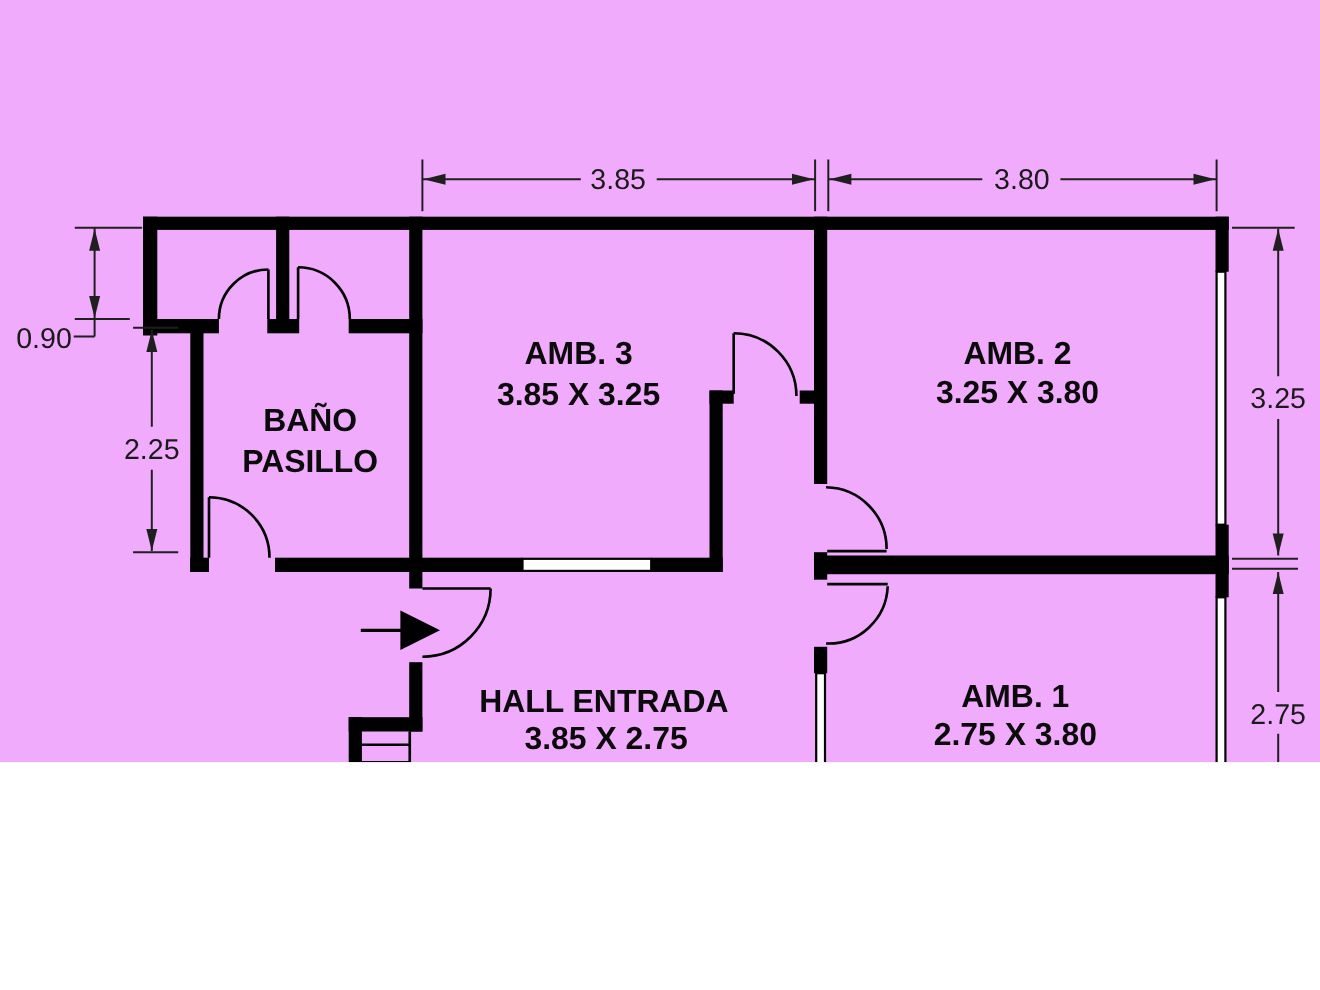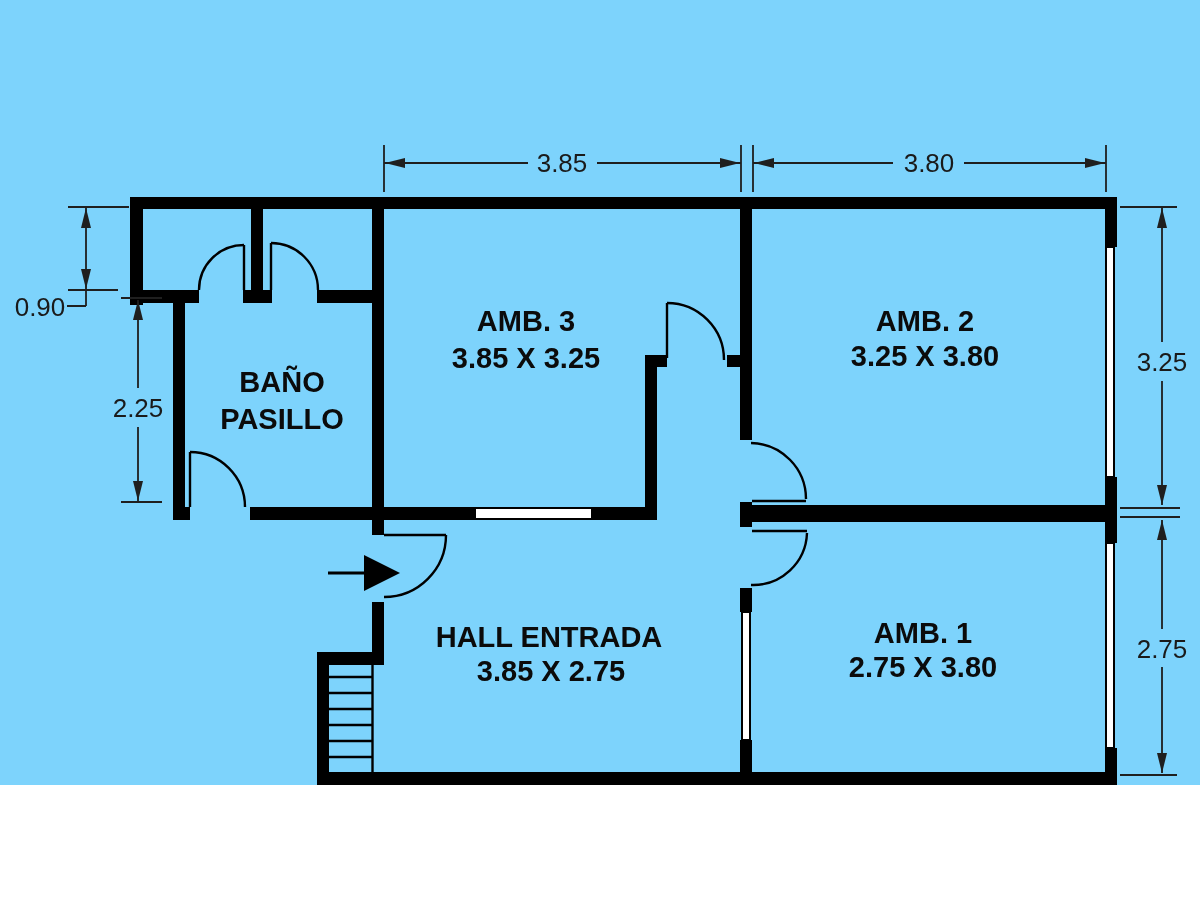--- a/index.html
+++ b/index.html
@@ -1,16 +1,16 @@
 <!DOCTYPE html>
 <html><head>
 <meta charset="utf-8">
 <style>
   html,body{margin:0;padding:0;background:#ffffff;}
-  .page{position:relative;width:1200px;height:785px;background:#7dd3fc;overflow:hidden;}
+  .page{position:relative;width:1200px;height:693px;background:#f0abfc;overflow:hidden;}
   svg{display:block;}
   .room-label{font-family:"Liberation Sans",sans-serif;font-weight:bold;font-size:29px;fill:#0b0b0b;text-anchor:middle;}
   .dim-label{font-family:"Liberation Sans",sans-serif;font-weight:normal;font-size:26px;fill:#1a1a1a;text-anchor:middle;}
   .wall{fill:#000000;stroke:none;}
   .thin{stroke:#000000;stroke-width:2.4;fill:none;}
   .glaz{fill:#ffffff;stroke:#000000;stroke-width:2;}
   .dim{stroke:#1f1f1f;stroke-width:1.8;fill:none;}
   .dimarrow{fill:#1f1f1f;stroke:none;}
 </style>
 </head>

